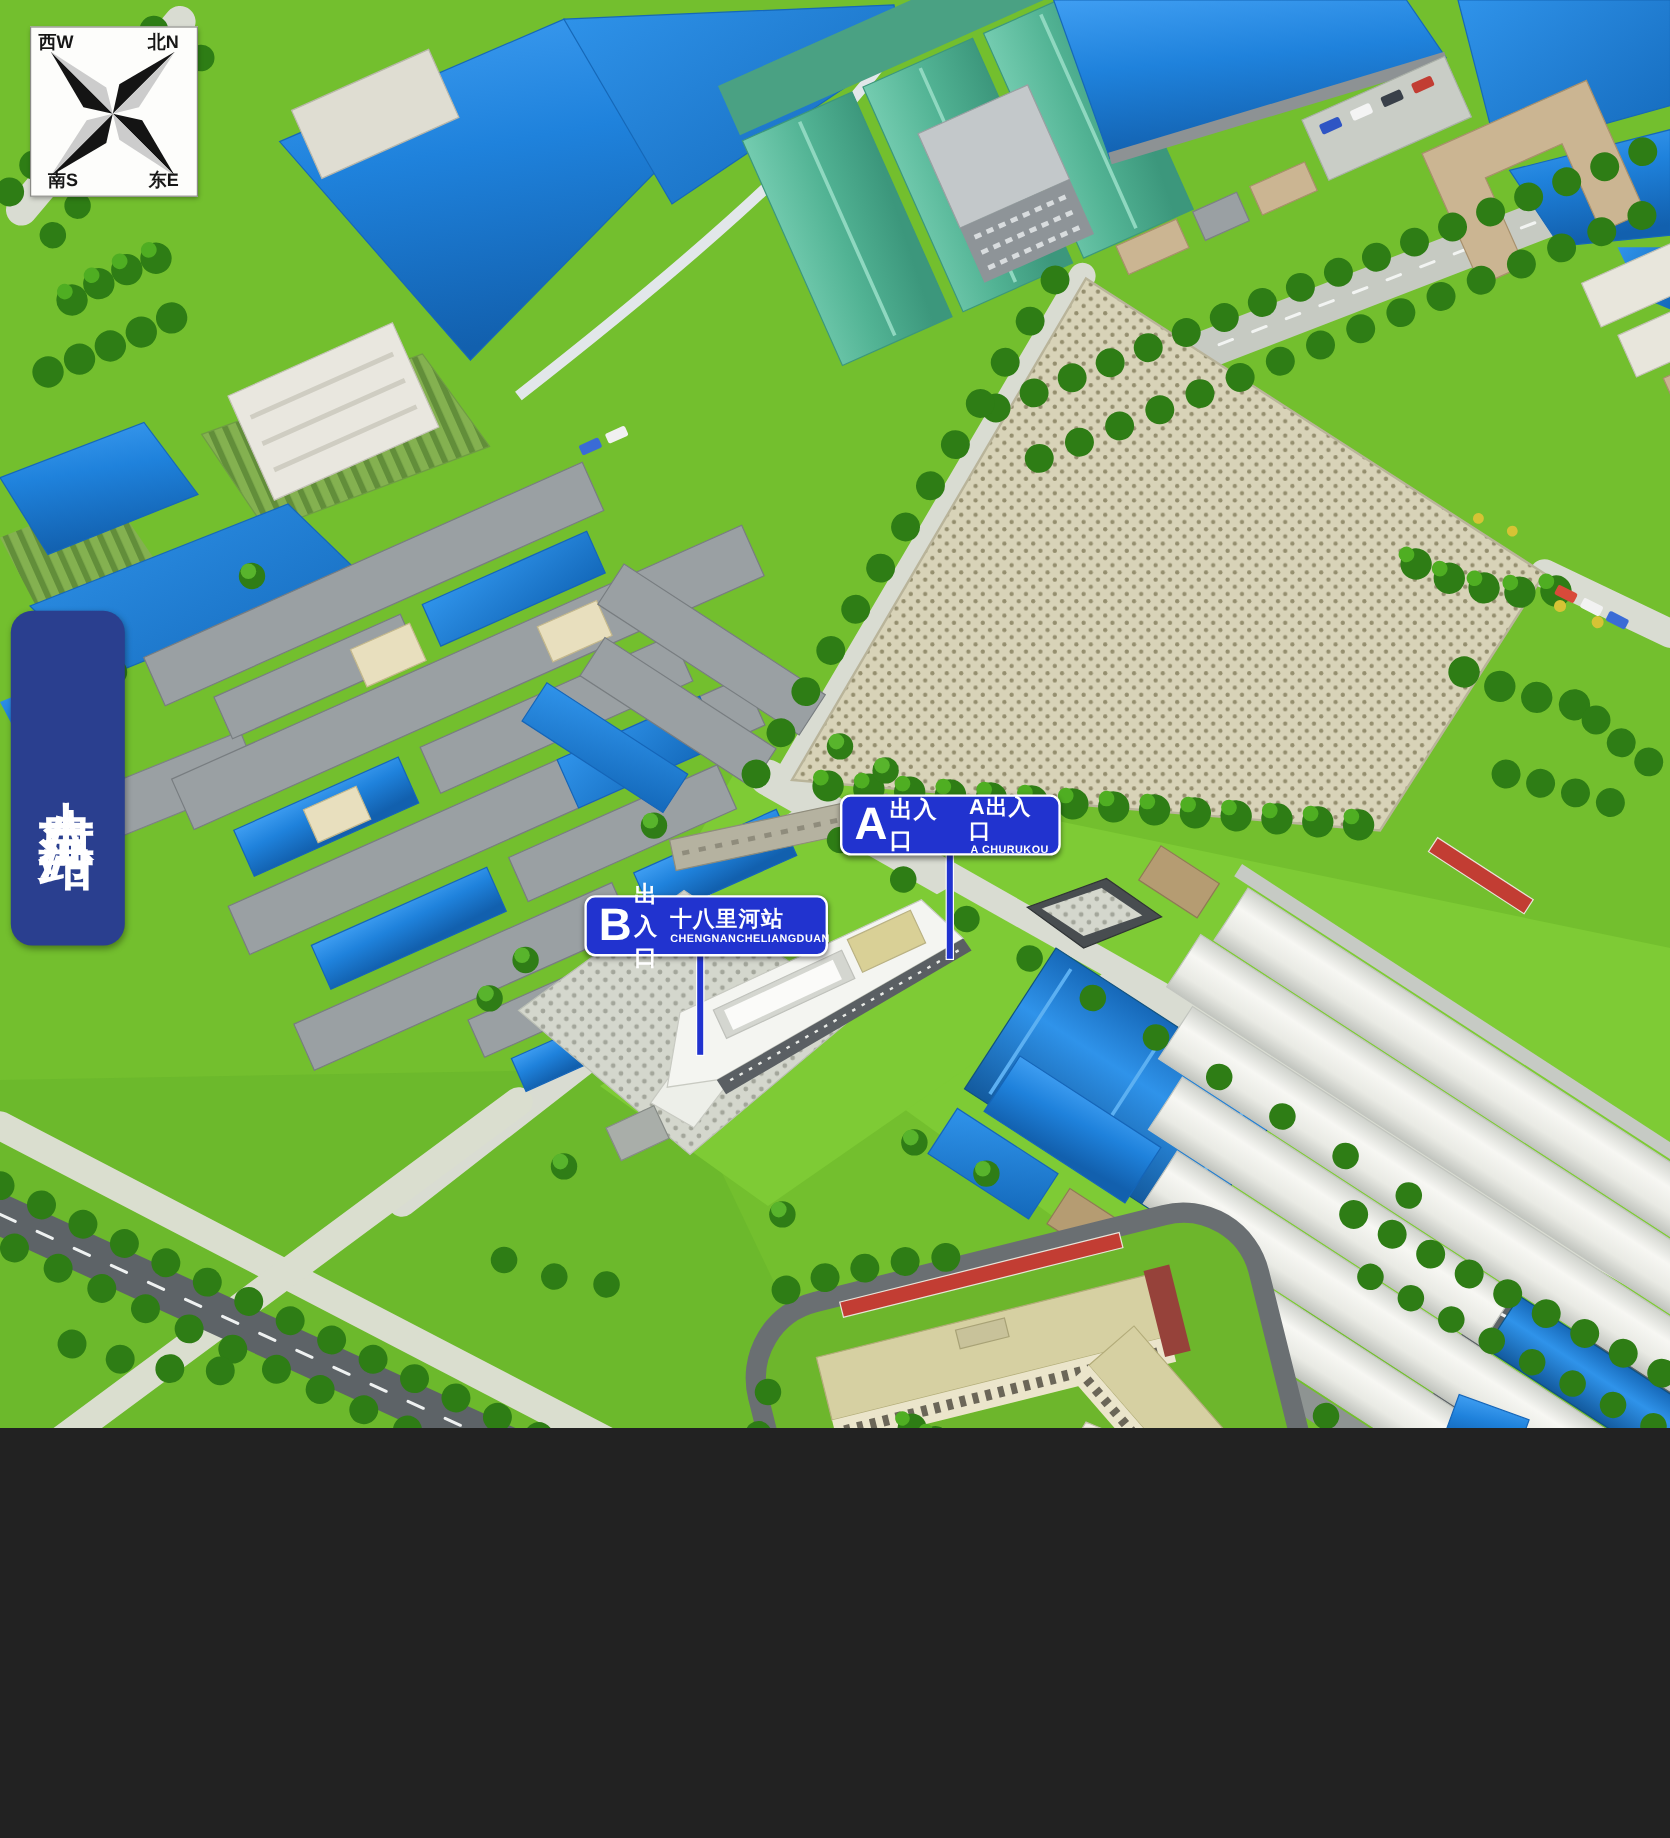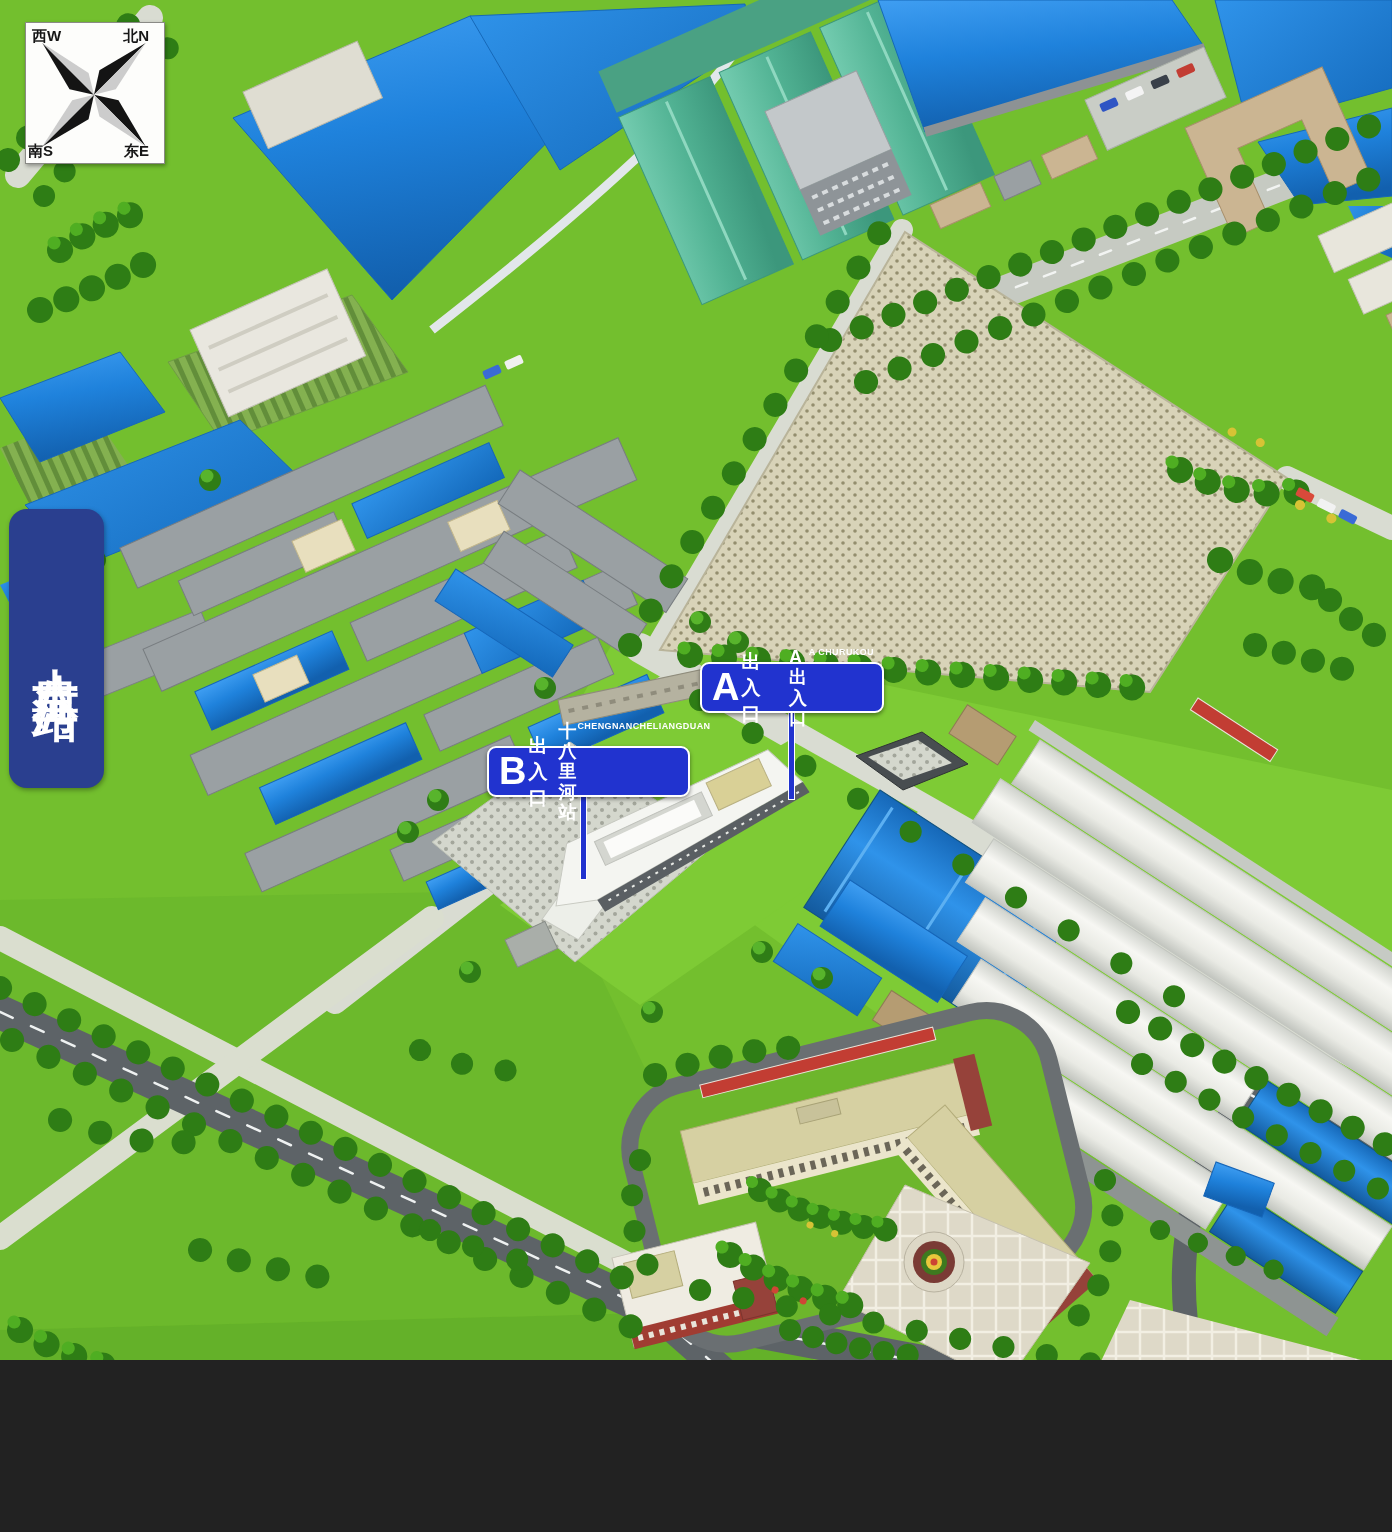--- a/index.html
+++ b/index.html
@@ -1,43 +1,43 @@
 <!DOCTYPE html>
 <html><head>
 <meta charset="utf-8">
 <style>
   html,body{margin:0;padding:0;background:#222;}
-  .stage{position:relative;width:1392px;height:1360px;overflow:hidden;
+  .stage{position:relative;width:1392px;height:1190px;overflow:hidden;
          font-family:"Liberation Sans",sans-serif;background:#73bf2e;}
   .stage svg.scene{position:absolute;left:0;top:0;}
   
   .tA{fill:none;stroke:#2e7d15;stroke-linecap:round}
   .tB{fill:none;stroke:#4fae22;stroke-linecap:round}
   .tY{fill:none;stroke:#d6c335;stroke-linecap:round}
   .tR{fill:none;stroke:#cf4636;stroke-linecap:round}
   
   .compass{position:absolute;left:25px;top:22px;width:138px;height:140px;
            background:#fdfdfb;border:1px solid #8a8a86;box-shadow:1px 2px 4px rgba(0,0,0,.35);}
   .compass .cl{position:absolute;font-size:15px;font-weight:700;color:#161616;line-height:1;}
   .compass .nw{left:6px;top:5px}.compass .ne{right:15px;top:5px}
-  .compass .sw{left:2px;bottom:5px}.compass .se{right:15px;bottom:5px}
+  .compass .sw{left:14px;bottom:5px}.compass .se{right:15px;bottom:5px}
   
   .station-tag{position:absolute;left:9px;top:509px;width:95px;height:279px;
       background:#2a3f8f;border-radius:18px;color:#fff;
       display:flex;align-items:center;justify-content:center;
       writing-mode:vertical-rl;text-orientation:upright;
       font-size:46px;font-weight:700;letter-spacing:7px;
       box-shadow:1px 2px 5px rgba(0,0,0,.35);}
   
   .elabel{position:absolute;box-sizing:border-box;display:flex;align-items:center;
       background:#2133cf;border:2px solid #fff;border-radius:9px;color:#fff;
       padding:1px 8px 1px 10px;box-shadow:0 2px 4px rgba(0,0,0,.45);}
   .elabel .big{font-size:38px;font-weight:700;line-height:.95;}
   .elabel .suffix{font-size:19px;font-weight:700;margin:0 0 0 2px;letter-spacing:1px;}
-  .elabel .col{display:flex;flex-direction:row;line-height:1.12;margin-left:10px;}
+  .elabel .col{display:flex;flex-direction:column;line-height:1.12;margin-left:10px;}
   .elabel .l1{font-size:18px;font-weight:700;letter-spacing:1px;}
   .elabel .l2{font-size:9px;font-weight:700;letter-spacing:.4px;white-space:nowrap;text-align:right;}
   .elabel-a{left:700px;top:662px;width:184px;height:51px;}
   .elabel-b{left:487px;top:746px;width:203px;height:51px;}
   .leader{position:absolute;width:5px;background:#2133cf;box-shadow:0 0 0 1px #fff;}
   .leader-a{left:789px;top:711px;height:88px;}
   .leader-b{left:581px;top:795px;height:84px;}
 </style>
 </head>
 <body>

